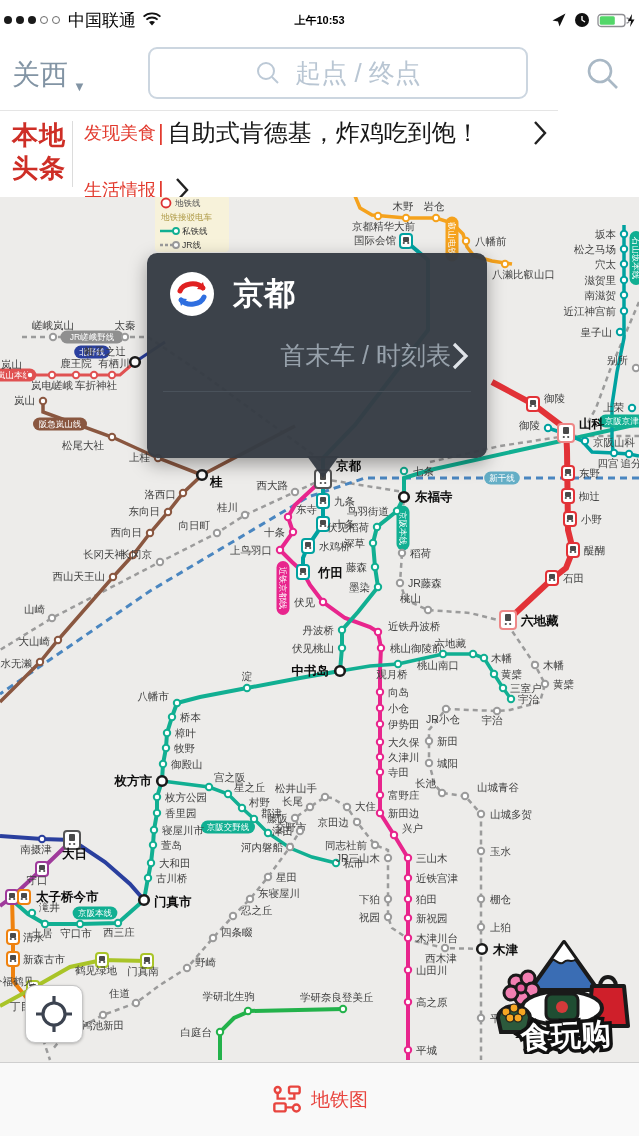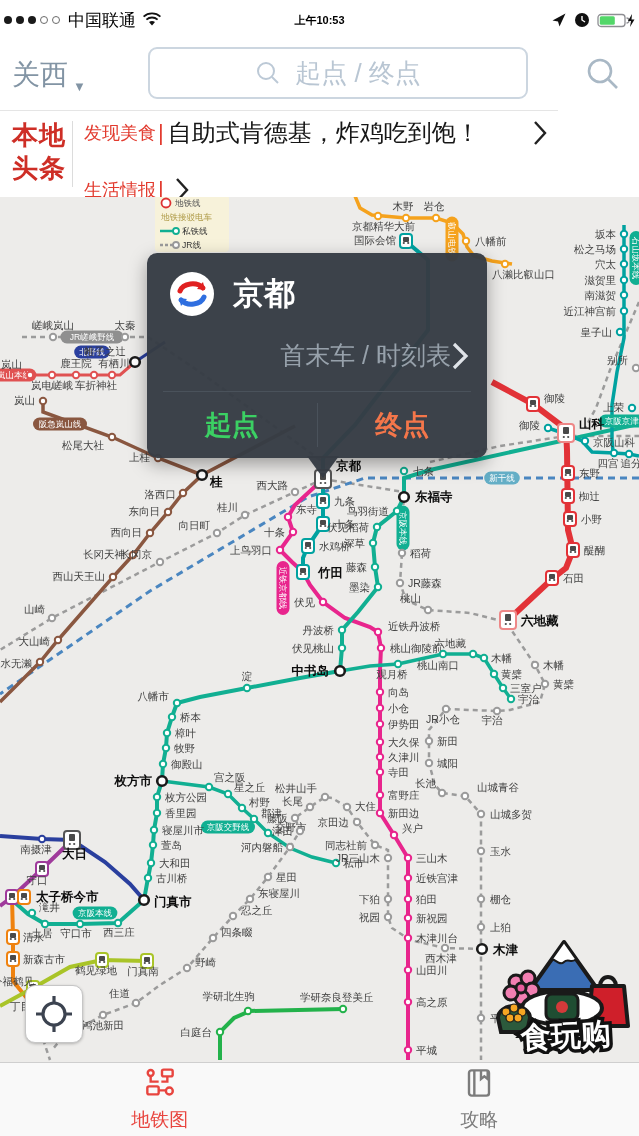--- a/index.html
+++ b/index.html
@@ -50,21 +50,21 @@
   .pvdiv{width:1px;height:44px;background:#4a525b;}
 
   
   .locate{position:absolute;left:25px;top:985px;width:58px;height:58px;background:#fff;border:1px solid #c6c6c6;border-radius:10px;box-shadow:0 1px 3px rgba(0,0,0,.25);display:flex;align-items:center;justify-content:center;cursor:pointer;}
 
   
   .sticker{position:absolute;left:492px;top:938px;width:144px;height:116px;cursor:pointer;}
 
   
   .tabbar{position:absolute;left:0;top:1062px;width:639px;height:74px;background:rgba(249,249,249,.97);border-top:1px solid #cfcfcf;display:flex;}
-  .tab{flex:1;display:flex;flex-direction:column;align-items:center;justify-content:center;gap:8px;color:#7c7c7c;cursor:pointer;}
+  .tab{flex:1;display:flex;flex-direction:row;align-items:center;justify-content:center;gap:8px;color:#7c7c7c;cursor:pointer;}
   .tab .tlabel{font-size:19px;}
   .tab.active{color:#e8453f;}
 </style>
 </head>
 <body>
 
 <div id="phone">
 
   <div class="status">
     <span class="sig" id="sig-dots">
@@ -992,25 +992,20 @@
       </svg>
       <span class="ptitle">京都</span>
     </div>
     <div class="prow2">
       <span class="ptt">首末车 / 时刻表</span>
       <svg width="18" height="30" viewBox="0 0 18 30">
           <path d="M3 3 L15 15 L3 27" fill="none" stroke="#dfe3e8" stroke-width="3.2"></path>
         </svg>
     </div>
     <div class="pdiv"></div>
-    <div class="pbtns">
-      <div class="pbtn" id="btn-start" style="color: rgb(59, 208, 99);">起点</div>
-      <div class="pvdiv"></div>
-      <div class="pbtn" id="btn-end" style="color: rgb(244, 118, 74);">终点</div>
-    </div>
   </div>
 
   <div class="locate">
     <svg width="40" height="40" viewBox="0 0 40 40">
       <circle cx="20" cy="20" r="11" fill="none" stroke="#3c4350" stroke-width="3.2"></circle>
       <path d="M20 2 V9 M20 31 V38 M2 20 H9 M31 20 H38" stroke="#3c4350" stroke-width="3.2"></path>
     </svg>
   </div>
 
   <div class="sticker">
@@ -1051,23 +1046,15 @@
     <div class="tab active" style="color: rgb(232, 69, 63);">
       <svg width="32" height="32" viewBox="0 0 24 24" fill="none" stroke="currentColor" stroke-width="1.8">
         <circle cx="5" cy="4.5" r="2.2"></circle>
           <rect x="13.5" y="2" width="8" height="5" rx="1.2"></rect>
         <rect x="2.5" y="14.5" width="8.5" height="6" rx="1.2"></rect>
           <circle cx="19" cy="18" r="2.6"></circle>
         <path d="M5 6.7 V11 H11 M17.5 7 V11 H13 M11 17.5 H16.3"></path>
       </svg>
       <span class="tlabel">地铁图</span>
     </div>
-    <div class="tab">
-      <svg width="32" height="32" viewBox="0 0 24 24" fill="none" stroke="currentColor" stroke-width="1.8">
-        <rect x="4.5" y="2.5" width="15" height="19" rx="2"></rect>
-          <path d="M8.5 2.5 V21.5"></path>
-        <path d="M13.5 2.5 V9 l2.5 -2 2.5 2 V2.5"></path>
-      </svg>
-      <span class="tlabel">攻略</span>
-    </div>
   </div>
 
 </div>
 
 </body></html>

